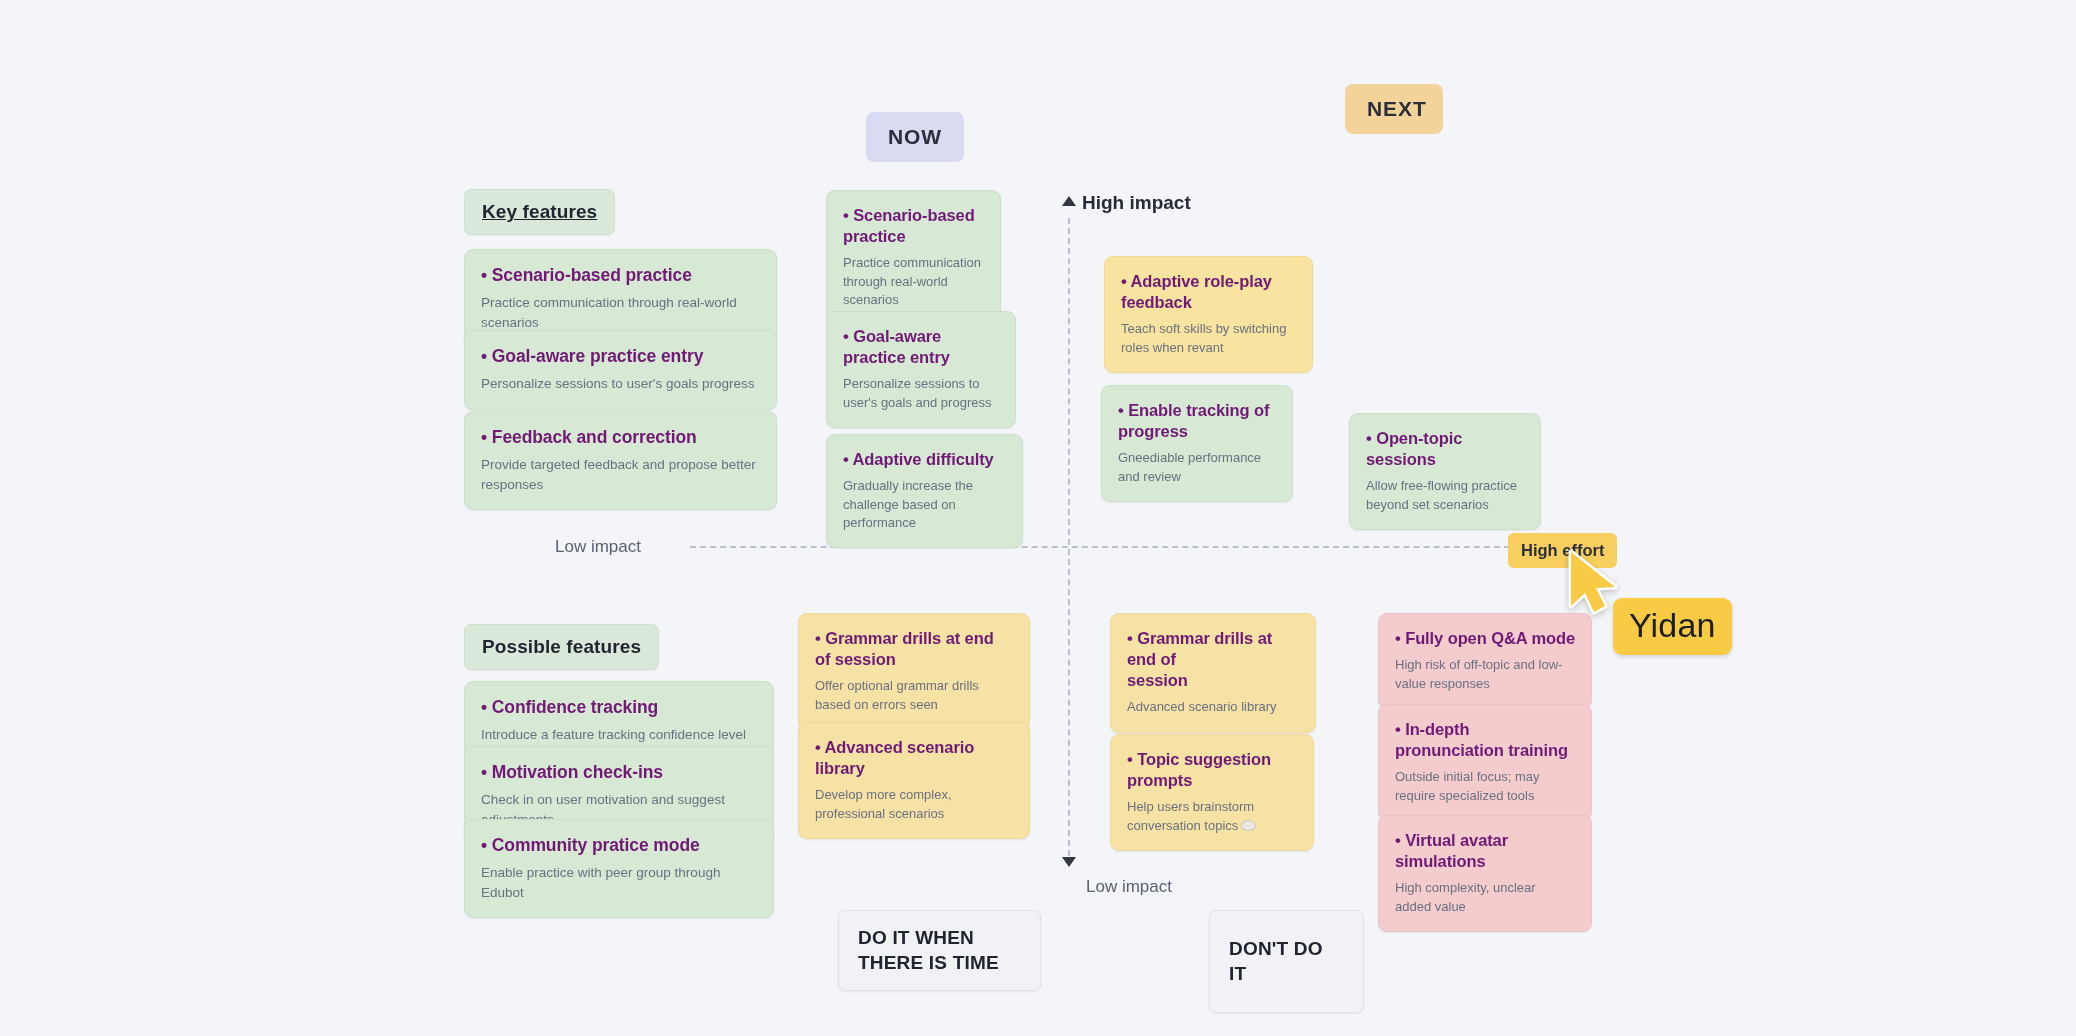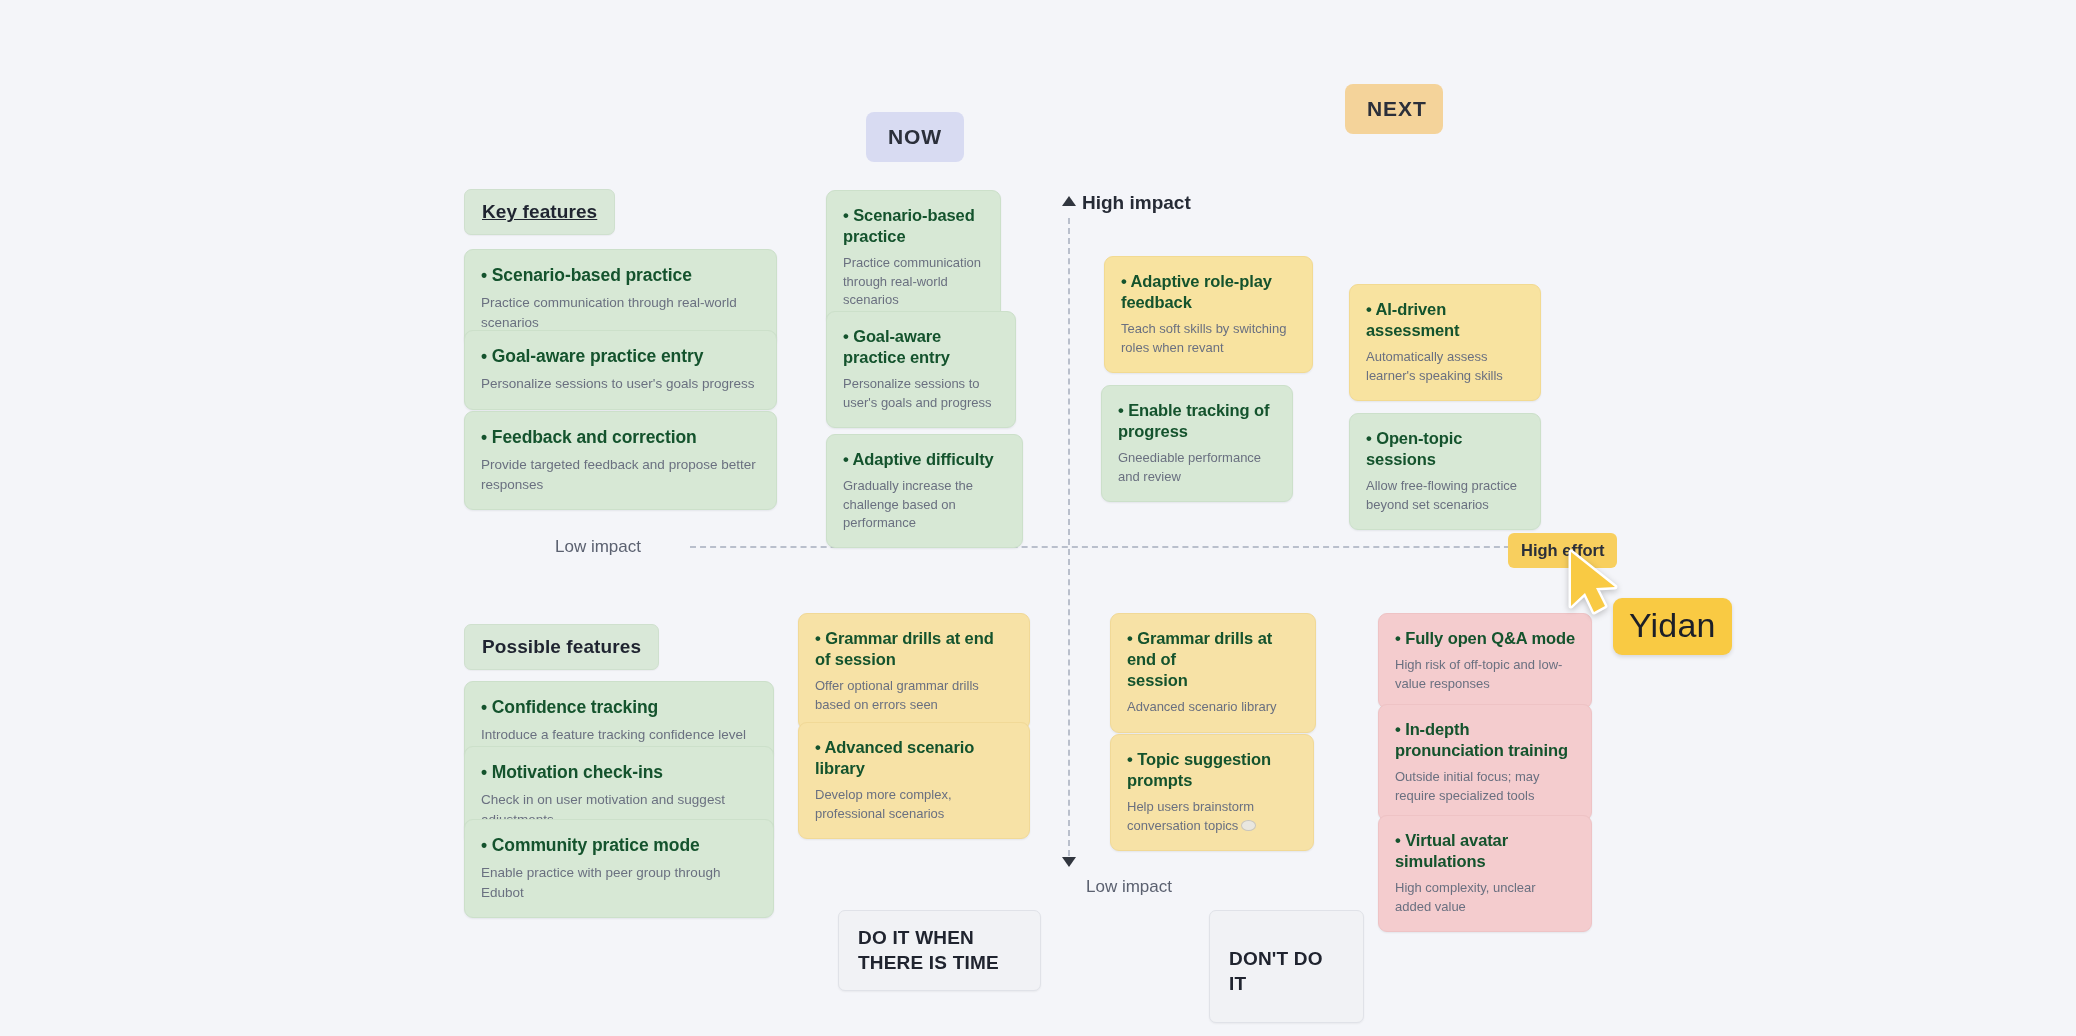--- a/index.html
+++ b/index.html
@@ -42,21 +42,21 @@
 
   
   .card {
     border-radius: 9px;
     padding: 14px 16px 15px 16px;
     box-shadow: 0 1px 2px rgba(20,25,45,.07);
   }
   .card .title {
     font-size: 17.5px;
     font-weight: bold;
-    color: #14532d;
+    color: #701a75;
     line-height: 1.28;
     letter-spacing: -.1px;
   }
   .card .desc {
     margin-top: 7px;
     font-size: 13.5px;
     color: #6a7080;
     line-height: 1.42;
   }
   .card.small .title { font-size: 16.5px; }
@@ -201,24 +201,20 @@
   <div class="node card c-yellow small" style="left:1104px; top:256px; width:209px;">
     <div class="title">• Adaptive role-play feedback</div>
     <div class="desc">Teach soft skills by switching roles when revant</div>
   </div>
 
   <div class="node card c-green small" style="left:1101px; top:385px; width:192px;">
     <div class="title">• Enable tracking of progress</div>
     <div class="desc">Gneediable performance and review</div>
   </div>
 
-  <div class="node card c-yellow small" style="left:1349px; top:284px; width:192px;">
-    <div class="title">• AI-driven assessment</div>
-    <div class="desc">Automatically assess learner's speaking skills</div>
-  </div>
 
   <div class="node card c-green small" style="left:1349px; top:413px; width:192px;">
     <div class="title">• Open-topic sessions</div>
     <div class="desc">Allow free-flowing practice beyond set scenarios</div>
   </div>
 
   <div class="node pill-header" style="left:464px; top:624px;">Possible features</div>
 
   <div class="node card c-green" style="left:464px; top:681px; width:310px;">
     <div class="title">• Confidence tracking</div>
@@ -273,21 +269,21 @@
   <div class="node card c-pink small" style="left:1378px; top:815px; width:214px;">
     <div class="title">• Virtual avatar simulations</div>
     <div class="desc">High complexity, unclear added value</div>
   </div>
 
   <div class="quad-label" style="left:838px; top:910px; width:203px;">
     <div>DO IT WHEN</div>
     <div>THERE IS TIME</div>
   </div>
 
-  <div class="quad-label" style="left:1209px; top:910px; width:155px; padding-top:36px; padding-bottom:26px;">DON'T DO IT</div>
+  <div class="quad-label" style="left:1209px; top:910px; width:155px; padding-top:26px; padding-bottom:26px;">DON'T DO IT</div>
 
   <div id="cursor">
     <svg width="58" height="70" viewBox="0 0 58 70">
       <path d="M6 4 L6 58 L20 45 L29 64 L40 58 L31 40 L50 39 Z" fill="#f9ca43" stroke="#ffffff" stroke-width="5" stroke-linejoin="round"></path>
       <path d="M6 4 L6 58 L20 45 L29 64 L40 58 L31 40 L50 39 Z" fill="#f9ca43"></path>
     </svg>
   </div>
   <div class="cursor-name">Yidan</div>
 
 </div>

